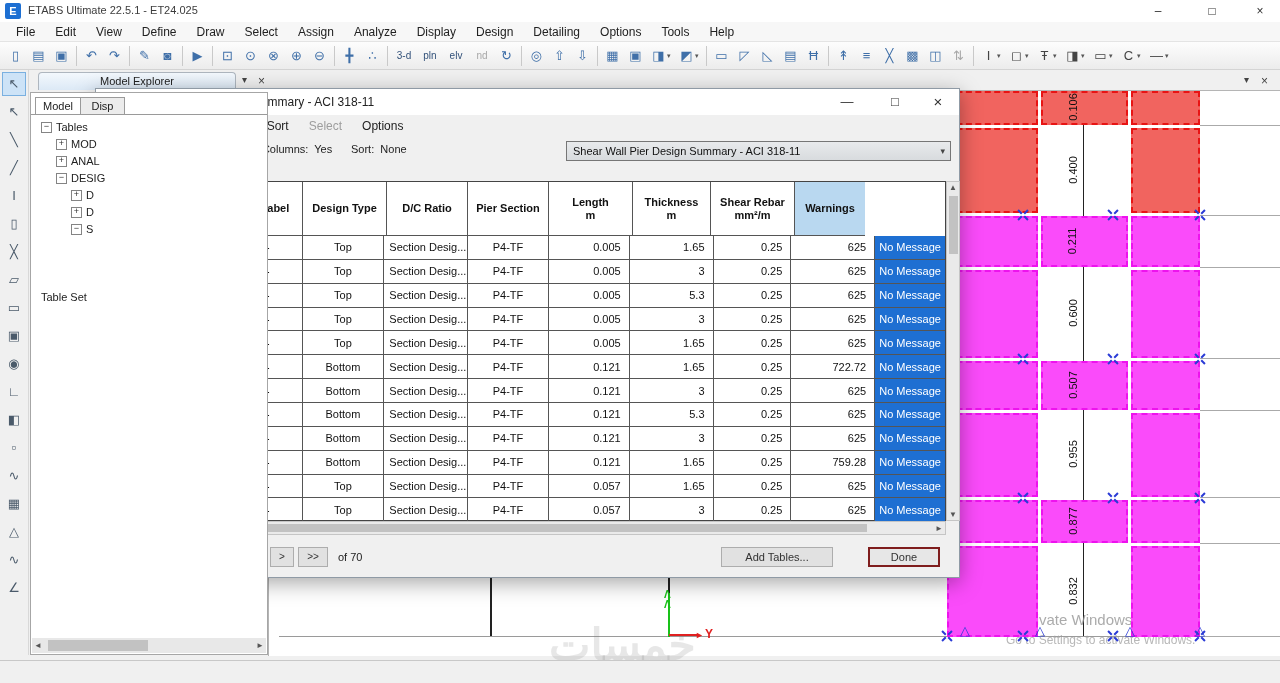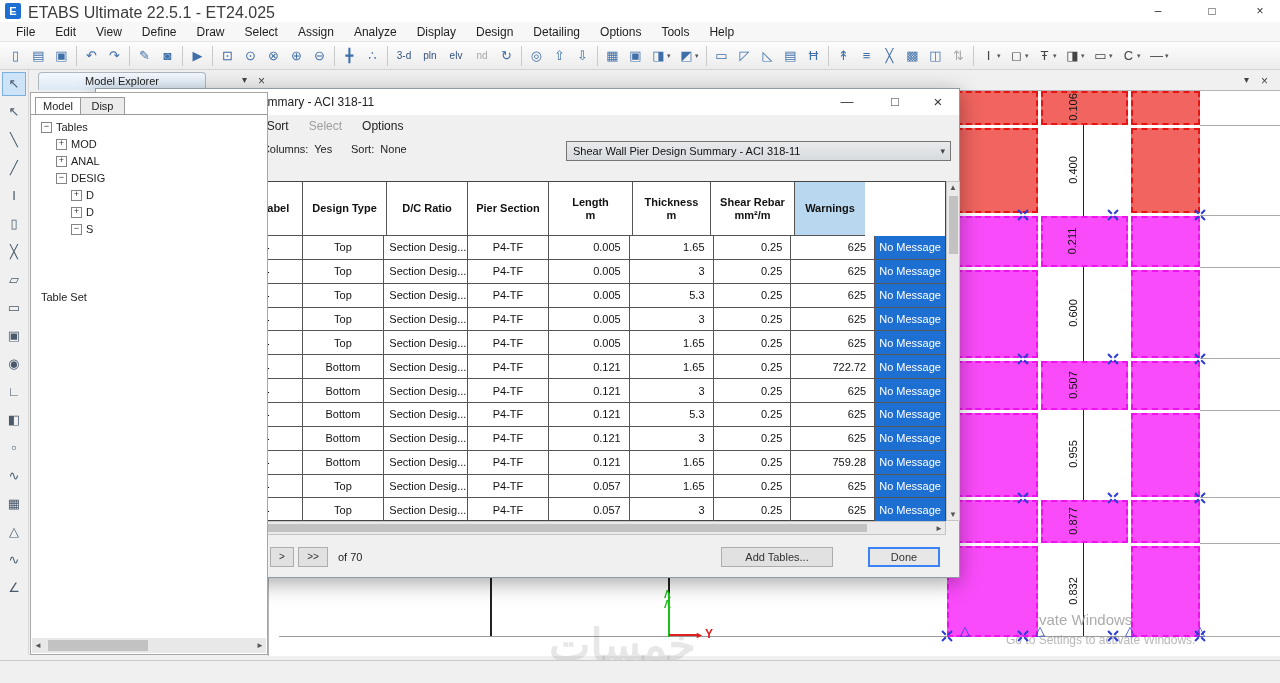--- a/index.html
+++ b/index.html
@@ -4,21 +4,21 @@
 <style>
   html,body{margin:0;padding:0;background:#f0f0f0;font-family:"Liberation Sans",sans-serif;
     -webkit-font-smoothing:antialiased;}
   #screen{position:relative;width:1280px;height:683px;background:#f0f0f0;overflow:hidden;
     font-size:12px;color:#222;}
   .abs{position:absolute;}
   
   #titlebar{left:0;top:0;width:1280px;height:22px;background:#ffffff;border-bottom:1px solid #e9e9e9;}
   #app-logo{left:5px;top:3px;width:16px;height:16px;background:#1d6fd2;color:#fff;font-weight:bold;
     font-size:11px;text-align:center;line-height:16px;border-radius:2px;}
-  #app-title{left:28px;top:4px;font-size:16px;color:#3c3c3c;}
+  #app-title{left:28px;top:4px;font-size:11px;color:#3c3c3c;}
   .wbtn{top:0;width:40px;height:22px;text-align:center;line-height:22px;color:#333;font-size:12px;}
   
   #menubar{left:0;top:22px;width:1280px;height:20px;background:#f7f7f7;border-bottom:1px solid #e4e4e4;
     display:flex;align-items:center;padding-left:6px;box-sizing:border-box;}
   .menu-item{padding:0 10px;font-size:12px;color:#222;line-height:20px;}
   
   #toolbar{left:0;top:42px;width:1280px;height:28px;background:linear-gradient(#fdfdfd,#ececec);
     border-bottom:1px solid #d4d4d4;display:flex;align-items:center;padding-left:4px;box-sizing:border-box;}
   .tb-icon{width:23px;height:22px;text-align:center;line-height:22px;font-size:13px;color:#3f6fa8;}
   .tb-icon.txt{font-size:10px;color:#33527a;width:26px;}
@@ -27,21 +27,21 @@
   .tb-sep{width:1px;height:20px;background:#c9c9c9;margin:0 3px;}
   .tb-caret{font-size:7px;color:#555;margin-left:-3px;width:8px;}
   #side-toolbar{left:0;top:70px;width:28px;height:585px;background:#f0f0f0;border-right:1px solid #d8d8d8;}
   .sb-icon{width:24px;height:24px;margin:2px auto 4px;text-align:center;line-height:24px;
     font-size:13px;color:#4a5a6a;}
   .sb-icon.sel{background:#cde3f7;border:1px solid #7ab0e0;box-sizing:border-box;line-height:22px;}
   
   #tabstrip{left:28px;top:72px;width:1252px;height:18px;}
   .vtab{height:18px;border:1px solid #aeb6bf;border-bottom:none;border-radius:4px 4px 0 0;
     box-sizing:border-box;font-size:11px;text-align:center;line-height:17px;color:#222;}
-  #tab-model-explorer{left:10px;width:168px;background:linear-gradient(#f3f8fd,#dce9f6);}
+  #tab-model-explorer{left:10px;width:198px;background:linear-gradient(#f3f8fd,#dce9f6);}
   #tab-elevation{left:262px;width:300px;background:linear-gradient(#fafafa,#ededed);}
   .tab-ctl{top:2px;font-size:10px;color:#444;}
   
   #model-panel{left:30px;top:92px;width:238px;height:563px;background:#fff;border:1px solid #a6a6a6;box-sizing:border-box;}
   .mp-tab{top:4px;height:17px;border:1px solid #9a9a9a;border-bottom:none;background:#fff;
     font-size:11px;text-align:center;line-height:16px;box-sizing:border-box;}
   #mp-tabline{left:0;top:21px;width:236px;height:1px;background:#9a9a9a;}
   .tree-row{left:0;height:16px;font-size:11px;white-space:nowrap;color:#222;display:flex;align-items:center;}
   .expander{display:inline-block;width:9px;height:9px;border:1px solid #848484;background:#fff;
     font-size:9px;line-height:7px;text-align:center;margin-right:4px;color:#333;box-sizing:content-box;}
@@ -100,21 +100,21 @@
   .gcell.warncell{background:#1e6fd2;color:#fff;justify-content:center;}
   .vscroll{left:850px;top:92px;width:14px;height:340px;background:#eaeaea;border:1px solid #c5c5c5;box-sizing:border-box;}
   .hscroll{left:11px;top:432px;width:839px;height:14px;background:#eaeaea;border:1px solid #c5c5c5;box-sizing:border-box;}
   .sarrow{position:absolute;font-size:8px;color:#555;text-align:center;}
   
   .rec-btn{top:458px;height:20px;background:#e1e1e1;border:1px solid #adadad;box-sizing:border-box;
     text-align:center;font-size:10px;line-height:18px;color:#333;}
   #rec-input{left:118px;top:458px;width:52px;height:20px;background:#fff;border:1px solid #7a7a7a;
     box-sizing:border-box;text-align:center;font-size:11px;line-height:18px;}
   #btn-add-tables{left:625px;width:112px;font-size:11px;}
-  #btn-done{left:772px;width:72px;font-size:11px;border:2px solid #3b82f6;line-height:16px;background:#e7e7e7;}
+  #btn-done{left:772px;width:72px;font-size:11px;border:2px solid #7f1d1d;line-height:16px;background:#e7e7e7;}
   
   #statusbar{left:0;top:660px;width:1280px;height:23px;background:#f0f0f0;border-top:1px solid #c8c8c8;}
 </style>
 </head>
 <body>
 
 <div id="screen">
 
   <div class="abs" id="titlebar">
     <div class="abs" id="app-logo">E</div>

